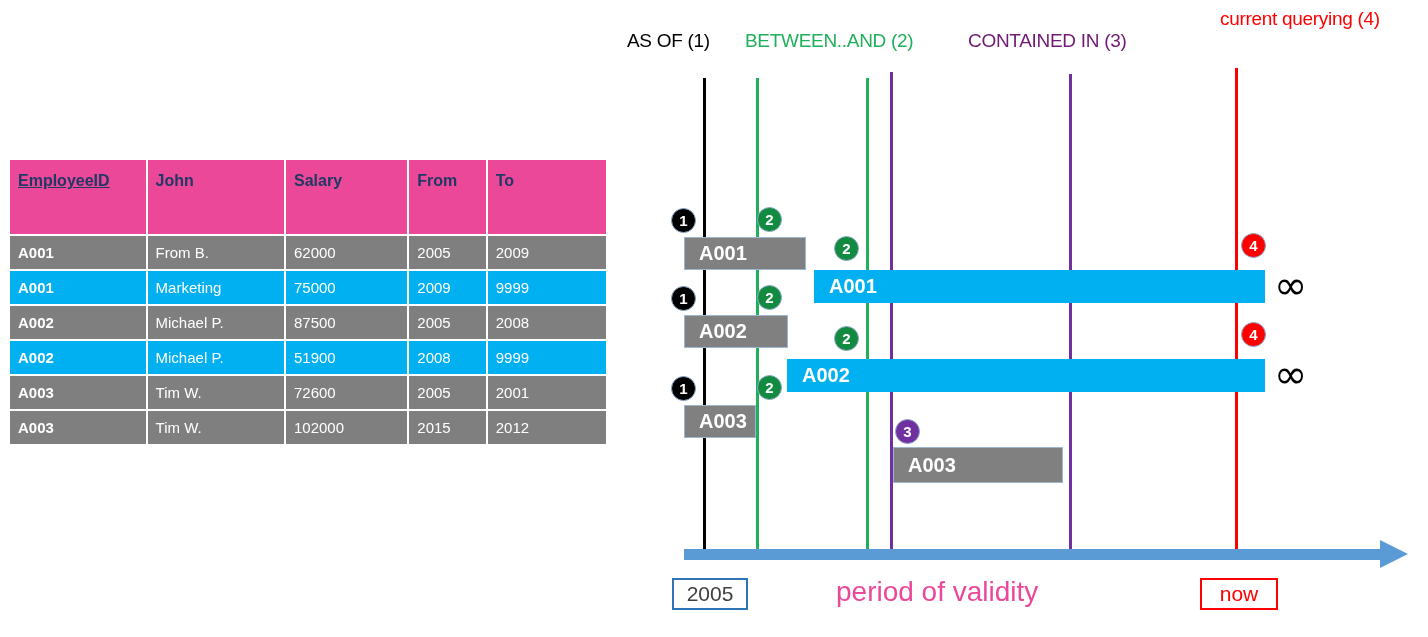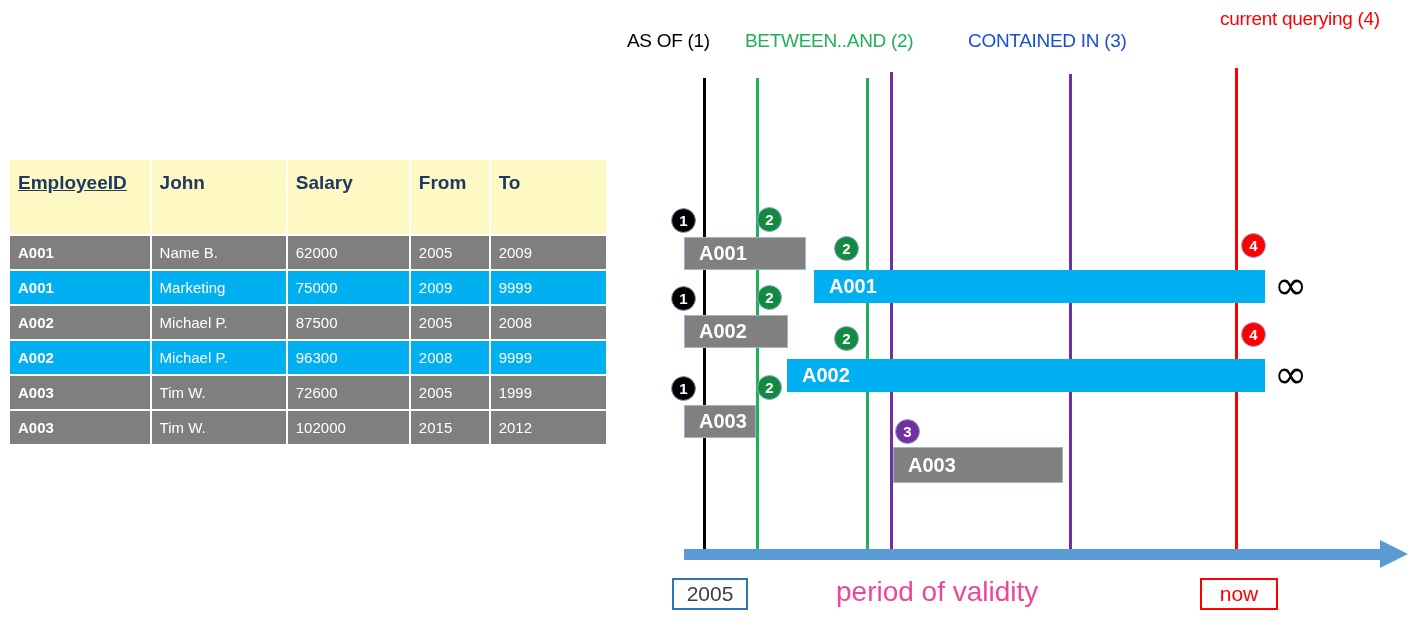--- a/index.html
+++ b/index.html
@@ -9,35 +9,35 @@
     font-family:"Liberation Sans", sans-serif;
   }
 
   
   #emp-table{position:absolute;left:8px;top:158px;width:600px;border-collapse:separate;border-spacing:2px 2px;}
   #emp-table th, #emp-table td{
     padding:0 8px;text-align:left;vertical-align:middle;
     font-size:15px;border:0;white-space:nowrap;
   }
   #emp-table thead th{
-    background:#fef9c3;color:#1F3864;height:62px;vertical-align:top;padding-top:12px;
-    font-weight:bold;font-size:19px;
+    background:#ec4899;color:#1F3864;height:62px;vertical-align:top;padding-top:12px;
+    font-weight:bold;font-size:16px;
   }
   #emp-table thead th.underlined span{text-decoration:underline;}
   #emp-table tbody tr.gray td{background:#7F7F7F;color:#ffffff;height:33px;}
   #emp-table tbody tr.cyan td{background:#00B0F0;color:#ffffff;height:33px;}
   #emp-table td.idcol{font-weight:bold;}
   .c-id{width:130px;} .c-name{width:140px;} .c-sal{width:126px;}
   .c-from{width:68px;} .c-to{width:128px;}
 
   
   .hdr{position:absolute;font-size:19px;white-space:nowrap;letter-spacing:-0.3px;text-align:right;}
   #hdr-asof{left:627px;top:30px;color:#000000;}
   #hdr-between{left:745px;top:30px;color:#21B05A;}
-  #hdr-contained{left:968px;top:30px;color:#1d4ed8;}
+  #hdr-contained{left:968px;top:30px;color:#701a75;}
   #hdr-current{left:1220px;top:6px;color:#FF0000;line-height:25px;text-align:left;}
 
   
   .vline{position:absolute;width:3px;}
   #vline-black{left:703px;top:78px;height:478px;background:#000000;}
   #vline-green-1{left:756px;top:78px;height:478px;background:#21B05A;}
   #vline-green-2{left:866px;top:78px;height:478px;background:#21B05A;}
   #vline-purple-1{left:890px;top:72px;height:484px;background:#7030A0;}
   #vline-purple-2{left:1069px;top:74px;height:482px;background:#7030A0;}
   #vline-red{left:1235px;top:68px;height:488px;background:#FF0000;}
@@ -107,21 +107,21 @@
       <th class="c-id underlined"><span>EmployeeID</span></th>
       <th class="c-name"><span>John</span></th>
       <th class="c-sal"><span>Salary</span></th>
       <th class="c-from"><span>From</span></th>
       <th class="c-to"><span>To</span></th>
     </tr>
   </thead>
   <tbody>
     <tr class="gray">
       <td class="idcol">A001</td>
-      <td>Name  B.</td>
+      <td>From  B.</td>
       <td>62000</td>
       <td>2005</td>
       <td>2009</td>
     </tr>
     <tr class="cyan">
       <td class="idcol">A001</td>
       <td>Marketing</td>
       <td>75000</td>
       <td>2009</td>
       <td>9999</td>
@@ -129,30 +129,30 @@
     <tr class="gray">
       <td class="idcol">A002</td>
       <td>Michael P.</td>
       <td>87500</td>
       <td>2005</td>
       <td>2008</td>
     </tr>
     <tr class="cyan">
       <td class="idcol">A002</td>
       <td>Michael P.</td>
-      <td>96300</td>
+      <td>51900</td>
       <td>2008</td>
       <td>9999</td>
     </tr>
     <tr class="gray">
       <td class="idcol">A003</td>
       <td>Tim W.</td>
       <td>72600</td>
       <td>2005</td>
-      <td>1999</td>
+      <td>2001</td>
     </tr>
     <tr class="gray">
       <td class="idcol">A003</td>
       <td>Tim W.</td>
       <td>102000</td>
       <td>2015</td>
       <td>2012</td>
     </tr>
   </tbody>
 </table>

